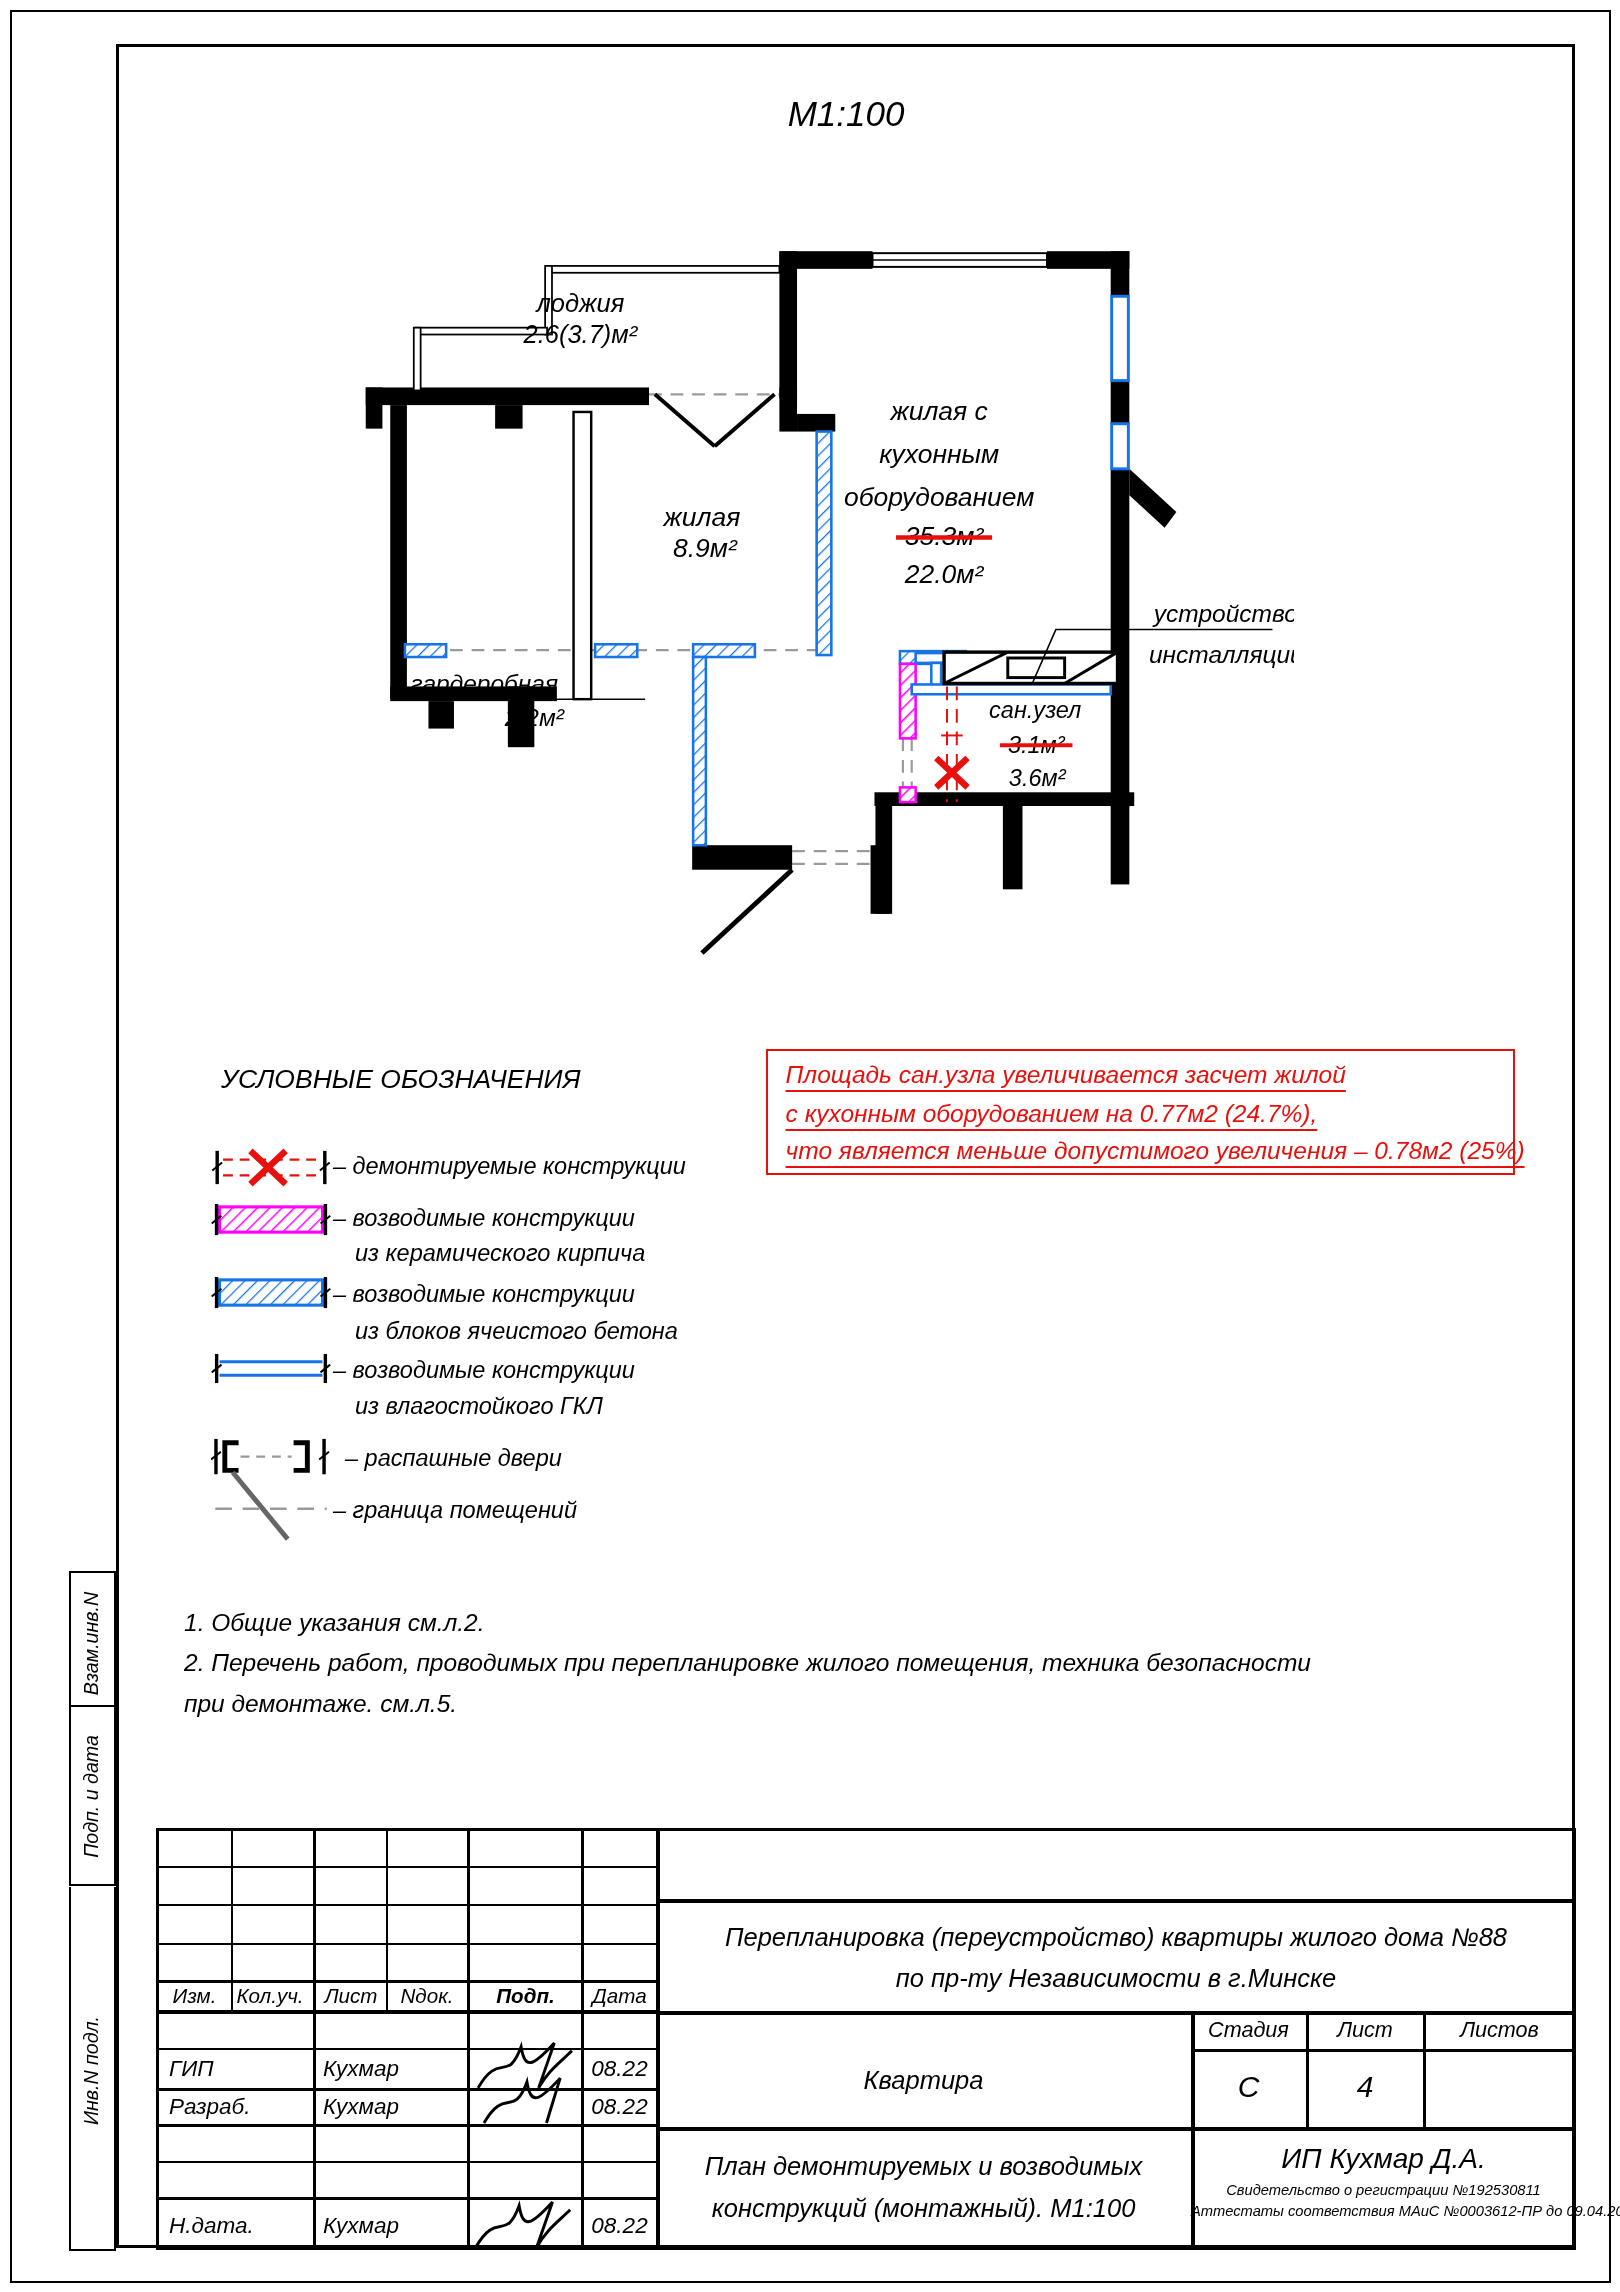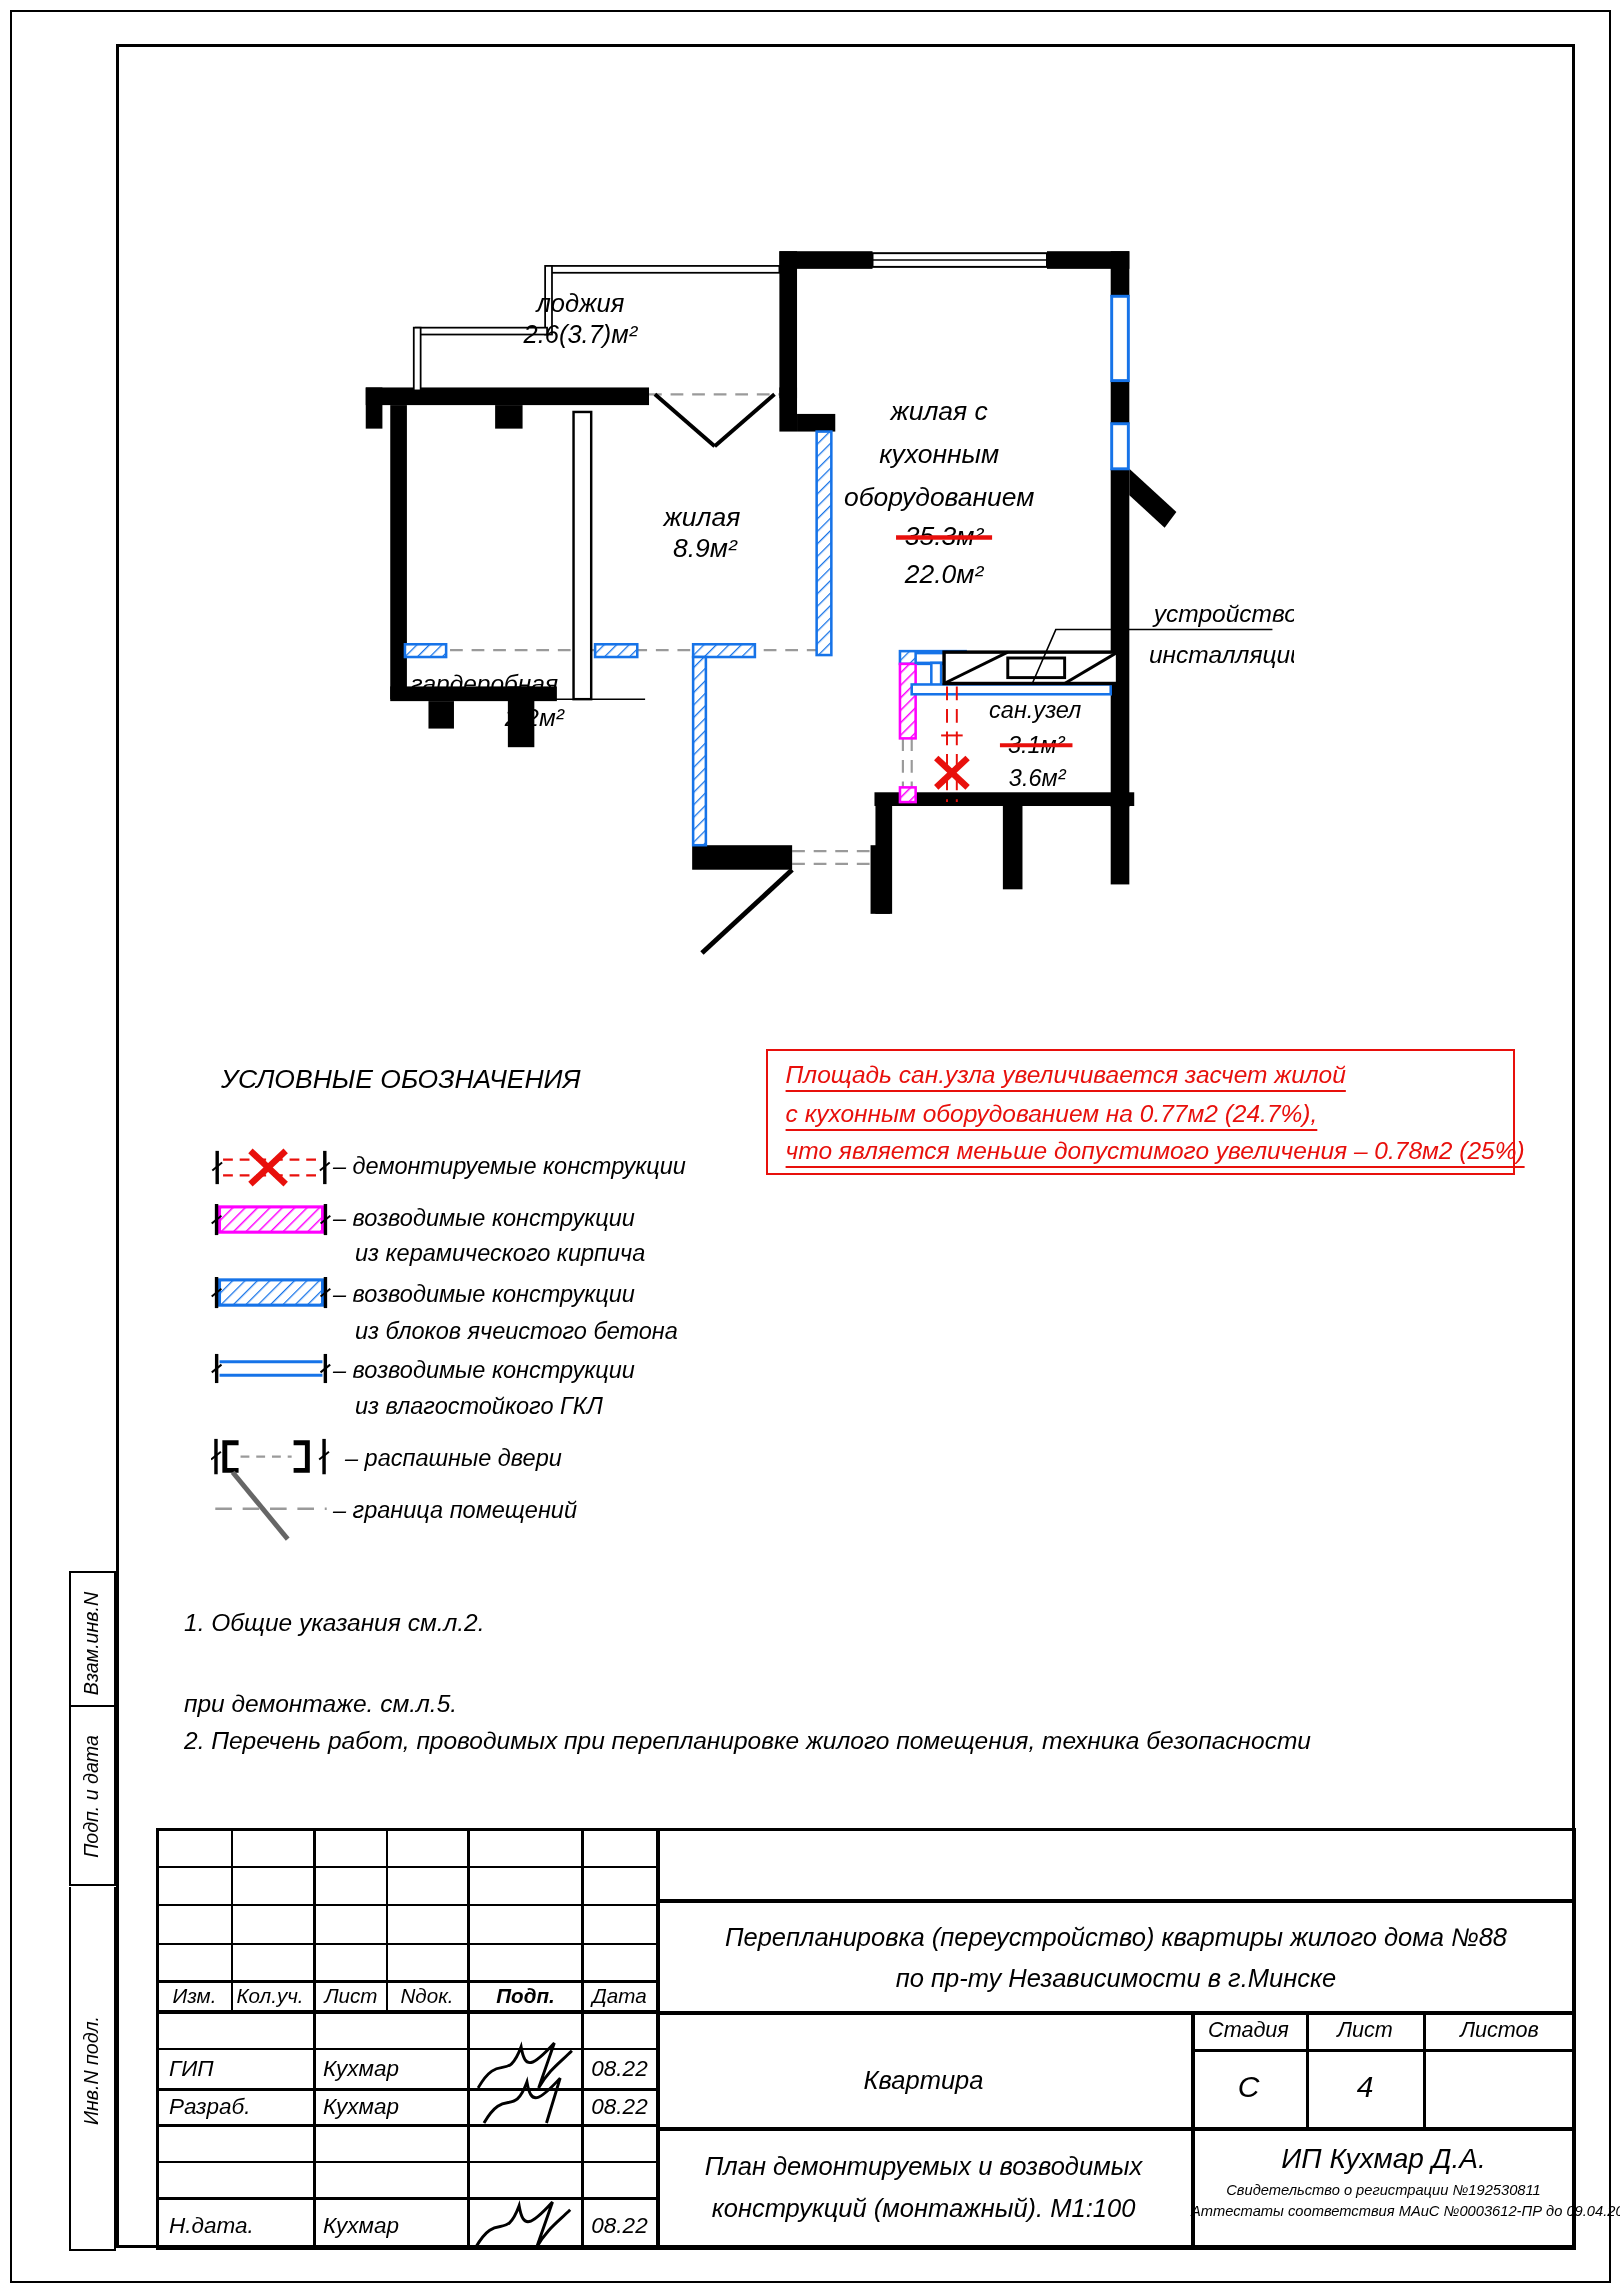--- a/index.html
+++ b/index.html
@@ -30,20 +30,21 @@
       <pattern id="hblue" width="9" height="9" patternUnits="userSpaceOnUse" patternTransform="rotate(45)">
         <rect width="9" height="9" fill="#fff"></rect>
         <line x1="0" y1="0" x2="0" y2="9" stroke="#1673e8" stroke-width="2.6"></line>
       </pattern>
     </defs>
   </svg>
 
   <div class="abs" style="left:9.8px;top:9.8px;width:1597px;height:2269px;border:2px solid #000;"></div>
   <div class="abs" style="left:116px;top:44px;width:1453px;height:2198px;border:3.9px solid #000;"></div>
 
+  <div class="txt" id="scale-title">М1:100</div>
 
   <svg class="abs" style="left:353px;top:162px;" width="941" height="843" viewBox="360 165 960 860">
 
     <g stroke="#9a9a9a" stroke-width="2.2" stroke-dasharray="13 9">
       <line x1="415" y1="663" x2="585" y2="663"></line>
       <line x1="603" y1="663" x2="833" y2="663"></line>
       <line x1="662" y1="402" x2="795" y2="402"></line>
       <line x1="921" y1="753" x2="921" y2="803"></line>
       <line x1="930" y1="753" x2="930" y2="803"></line>
       <line x1="808" y1="868" x2="888" y2="868"></line>
@@ -250,21 +251,21 @@
   </svg>
   <div class="txt legend-t" style="left:333px;top:1497px;">– граница помещений</div>
 
   <div class="abs" style="left:766px;top:1049px;width:745px;height:122px;border:2.9px solid #e8100c;">
     <div class="txt note-line" style="left:17.6px;top:9.8px;">Площадь сан.узла увеличивается засчет жилой</div>
     <div class="txt note-line" style="left:17.6px;top:49px;">с кухонным оборудованием на 0.77м2 (24.7%),</div>
     <div class="txt note-line" style="left:17.6px;top:86px;">что является меньше допустимого увеличения – 0.78м2 (25%)</div>
   </div>
 
   <div class="txt" style="left:184px;top:1609px;font-size:24.5px;">1. Общие указания см.л.2.</div>
-  <div class="txt" style="left:184px;top:1727px;font-size:24.5px;">2. Перечень работ, проводимых при перепланировке жилого помещения, техника безопасности</div>
+  <div class="txt" style="left:184px;top:1649px;font-size:24.5px;">2. Перечень работ, проводимых при перепланировке жилого помещения, техника безопасности</div>
   <div class="txt" style="left:184px;top:1690px;font-size:24.5px;">при демонтаже. см.л.5.</div>
 
   <div class="abs" style="left:69px;top:1571px;width:47px;height:136px;border:2.9px solid #000;box-sizing:border-box;">
     <span class="abs" style="left:-48px;top:59px;width:137px;font-size:19.6px;text-align:center;transform:rotate(-90deg);display:block;">Взам.инв.N</span>
   </div>
   <div class="abs" style="left:69px;top:1707px;width:47px;height:179px;border:2.9px solid #000;border-top:none;box-sizing:border-box;">
     <span class="abs" style="left:-63px;top:78px;width:167px;font-size:19.6px;text-align:center;transform:rotate(-90deg);display:block;">Подп. и дата</span>
   </div>
   <div class="abs" style="left:69px;top:1887px;width:47px;height:364px;border:2.9px solid #000;border-top:none;box-sizing:border-box;">
     <span class="abs" style="left:-63px;top:172px;width:167px;font-size:19.6px;text-align:center;transform:rotate(-90deg);display:block;">Инв.N подл.</span>

